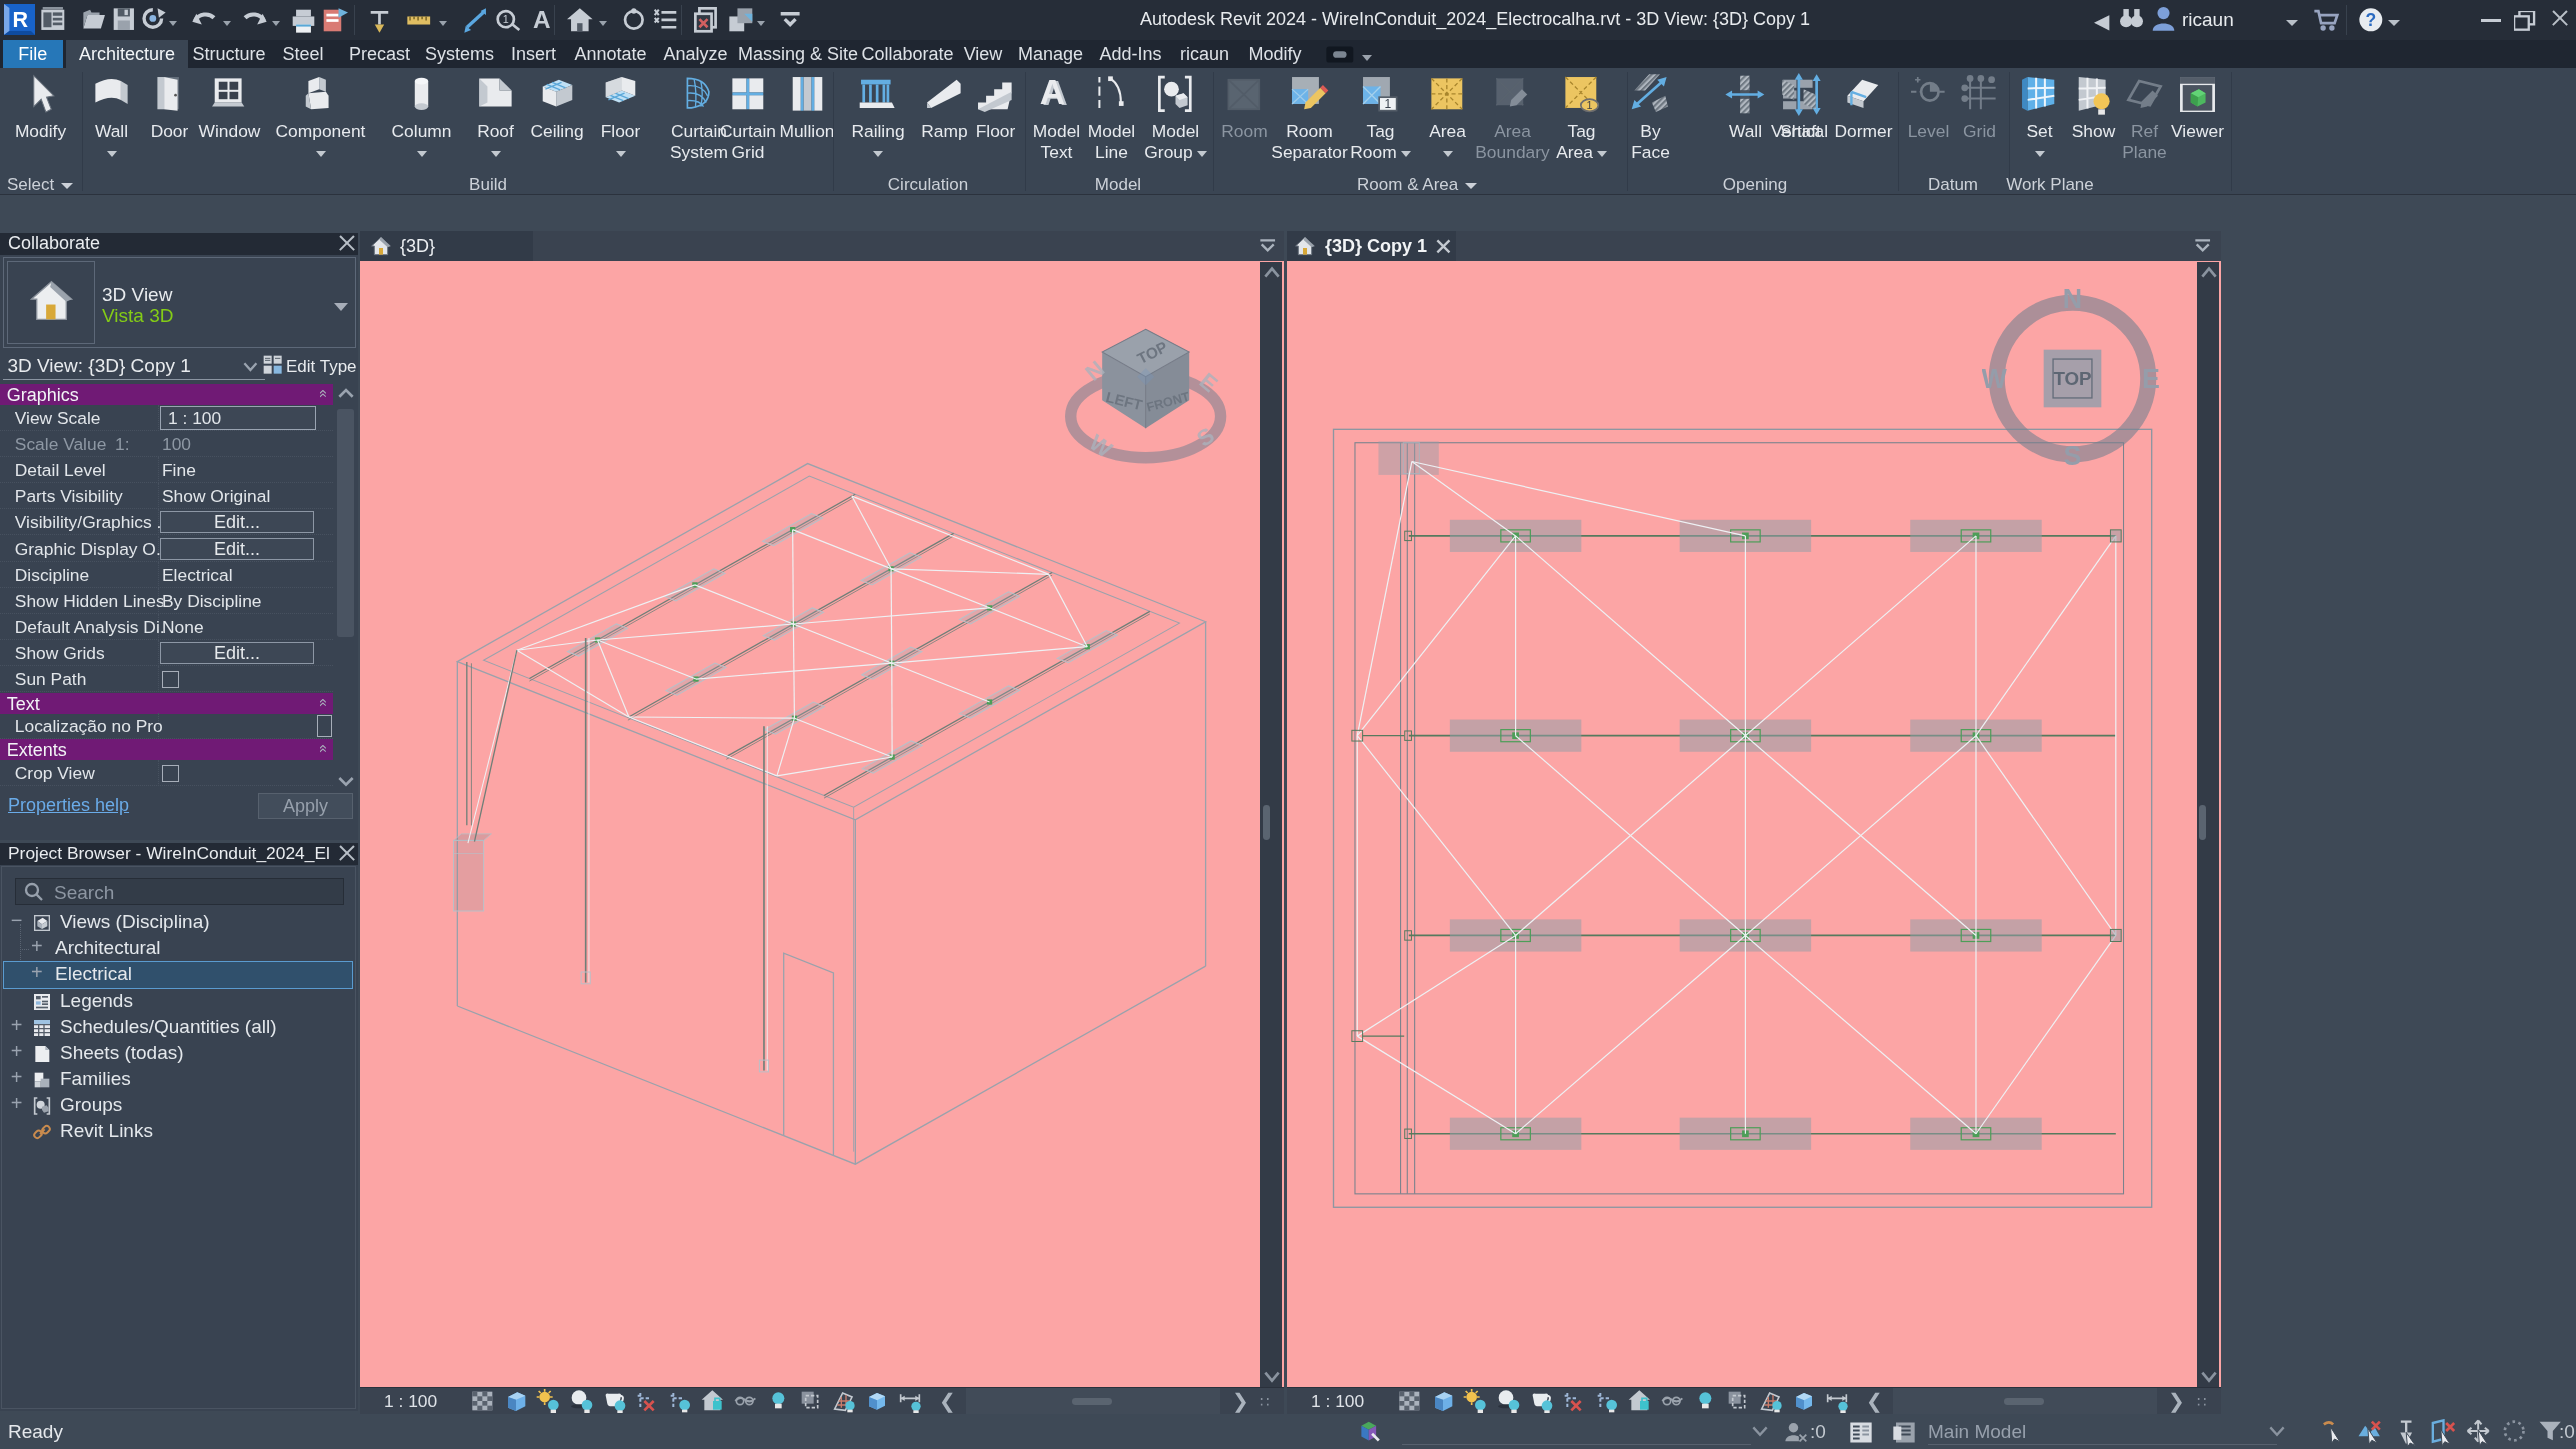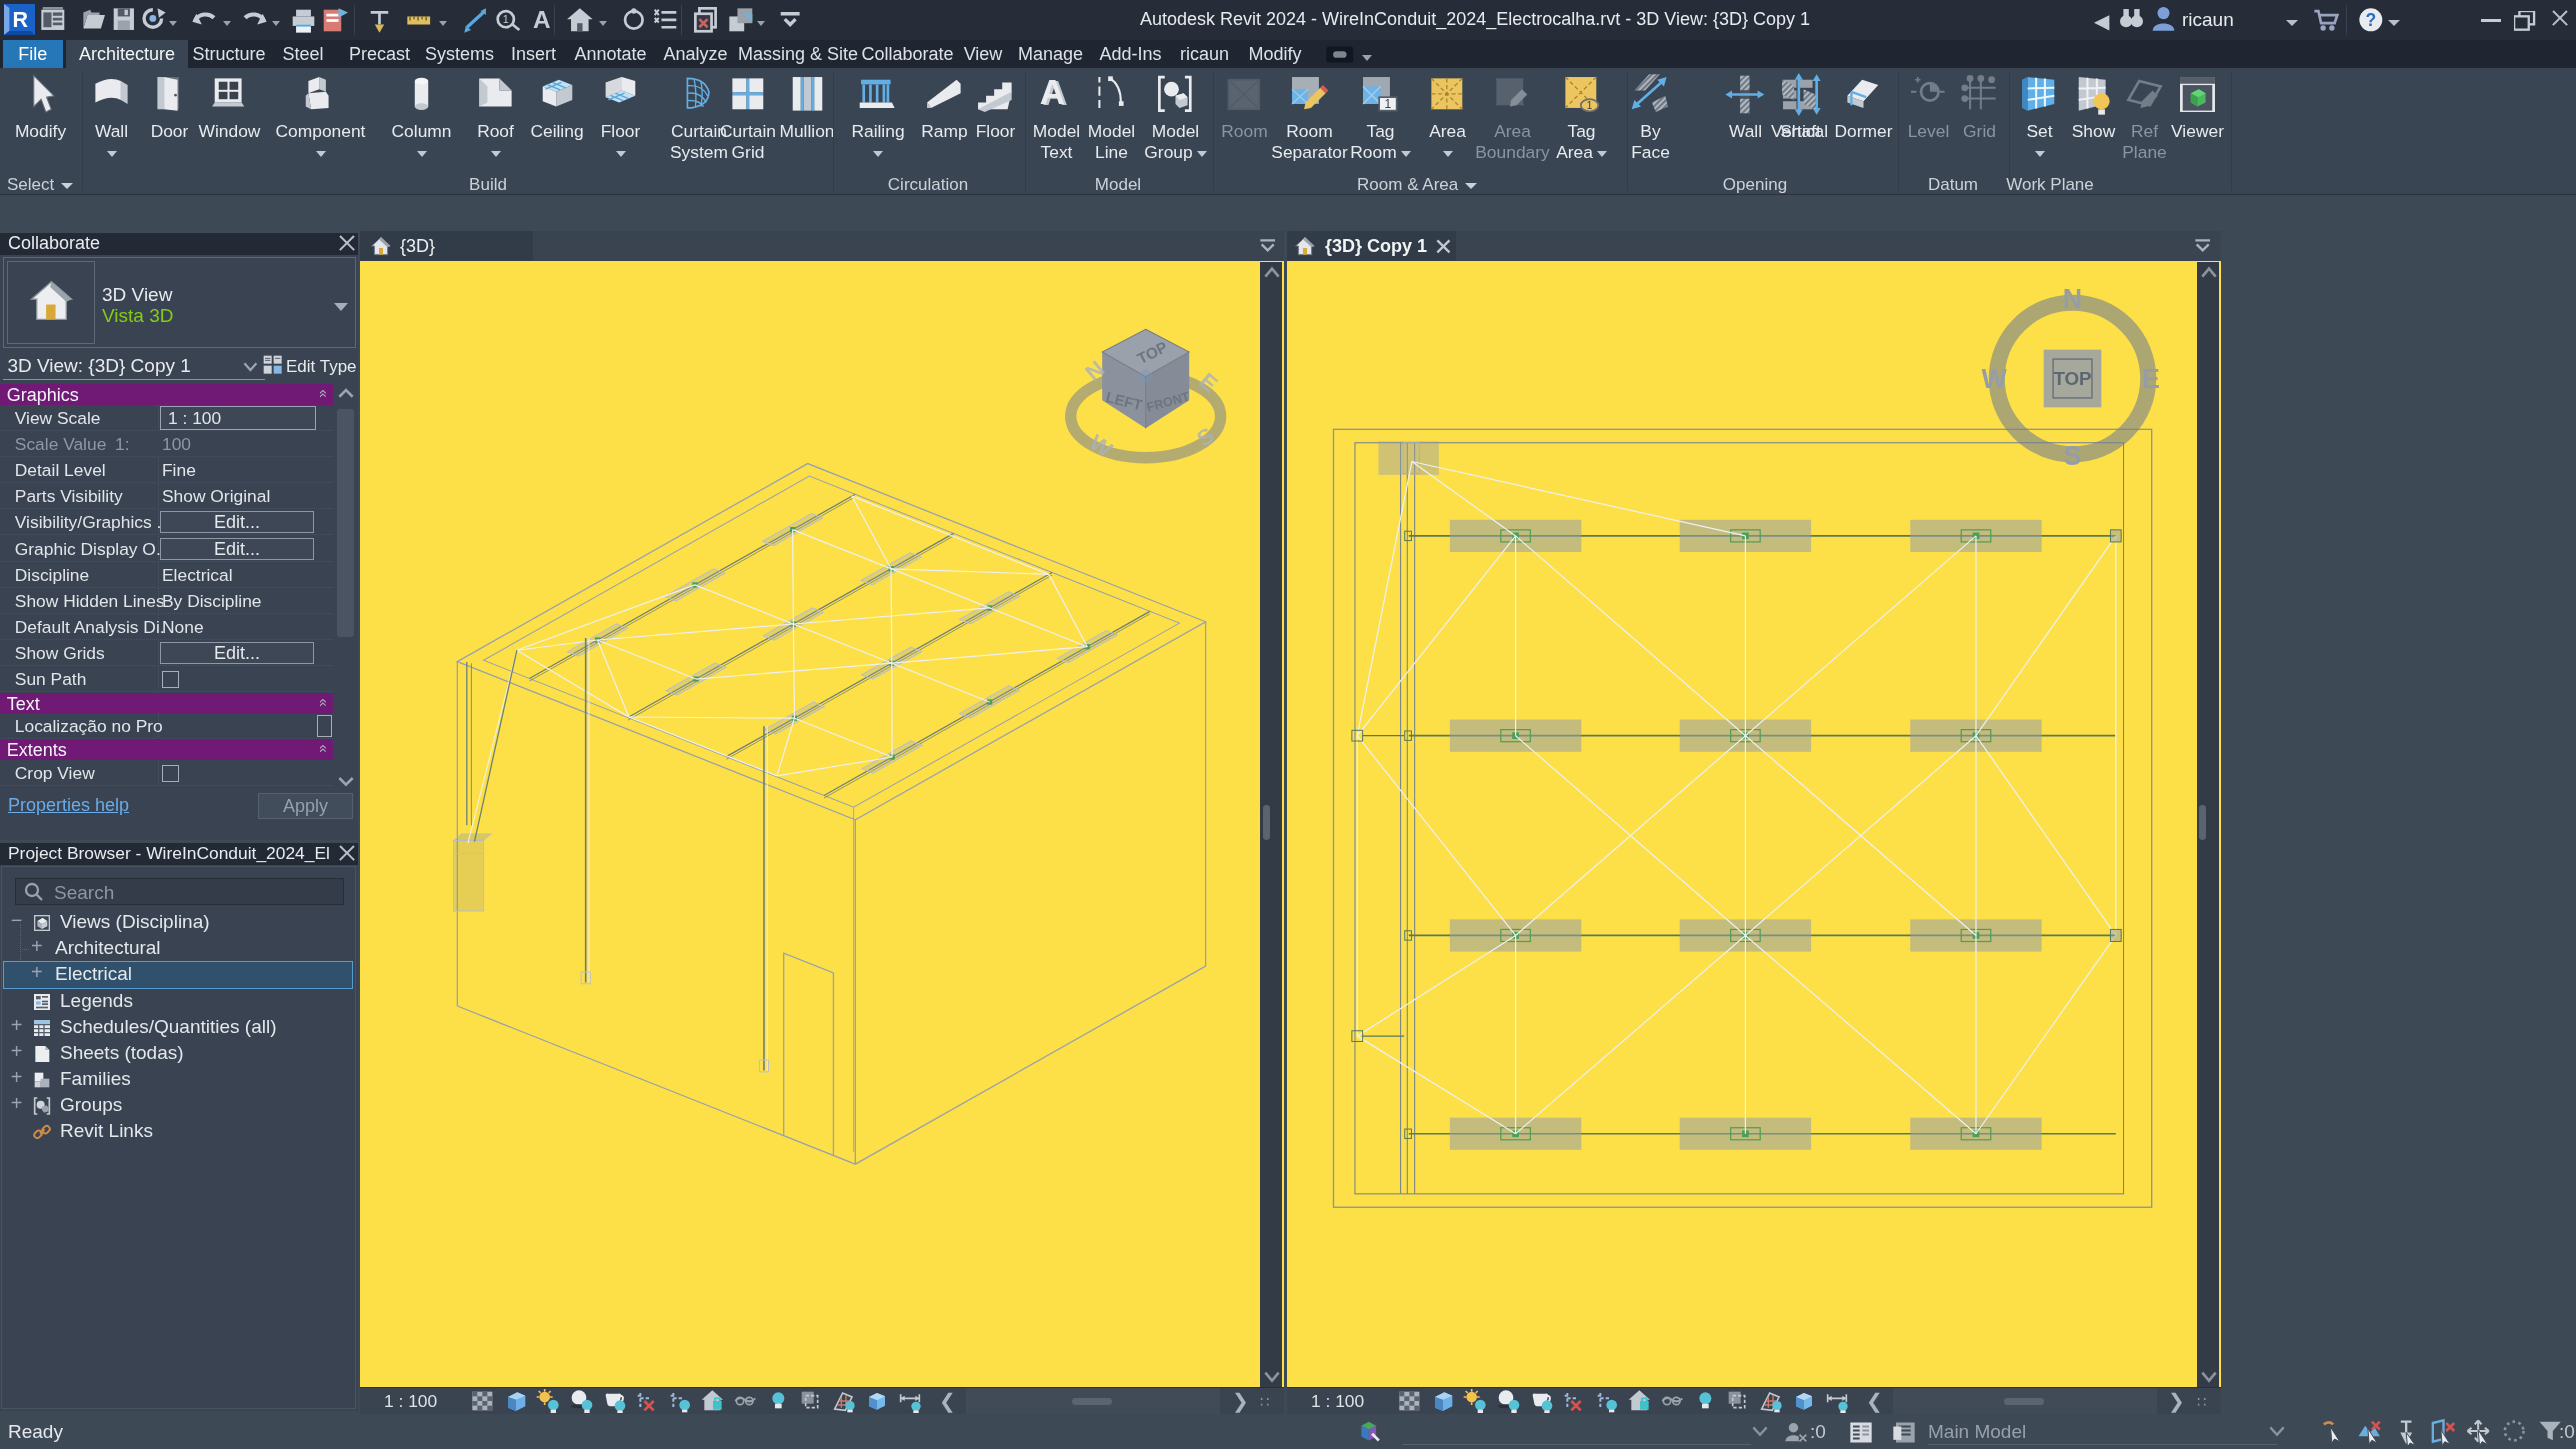--- a/index.html
+++ b/index.html
@@ -38,21 +38,21 @@
 .sech { position:absolute; left:0; width:333px; height:21px; background:#701a75; color:#f2f4f6; font-size:18px; }
 .sech .t { position:absolute; left:6.7px; top:0.7px; }
 .sech .pin { position:absolute; right:5.4px; top:2.7px; color:#aab2bc; font-size:14.8px; line-height:13.4px; transform:rotate(90deg);}
 .editbtn { position:absolute; left:160px; top:2px; width:154px; height:22px; border:1.3px solid #8d97a5;
   color:#e6e9ec; text-align:center; font-size:18px; line-height:20px; background:#3d4755;}
 .cbox { position:absolute; left:162px; top:4.7px; width:17px; height:17px; border:1.3px solid #a7aeb9; background:#394351;}
 
 .trow { position:absolute; left:0; width:349px; height:26px; color:#e4e8ec; font-size:19px;}
 .texp { position:absolute; left:10.7px; top:5.4px; width:11.4px; height:11.4px; color:#9aa3af; font-size:20px; line-height:11.4px;}
 
-.vp { position:absolute; background:#fde047; }
+.vp { position:absolute; background:#fca5a5; }
 .vtabbar { position:absolute; left:0; top:0; right:0; height:29.5px; background:#3a4350; }
 .vtab { position:absolute; left:0; top:0; height:29.5px; background:#323b48; color:#eceff2; font-size:18px;}
 .ctrlbar { position:absolute; left:0; height:27px; right:0; background:#3a4350; border-top:1.3px solid #2a313c; color:#dfe3e8; font-size:17.4px;}
 .vscroll { position:absolute; width:21.5px; background:#333b47; }
 .chev { color:#aab3bd; font-size:20px; }
 svg text { font-family:"Liberation Sans", sans-serif; }
 </style></head><body>
 <div id="page">
 
 <div id="titlebar">

